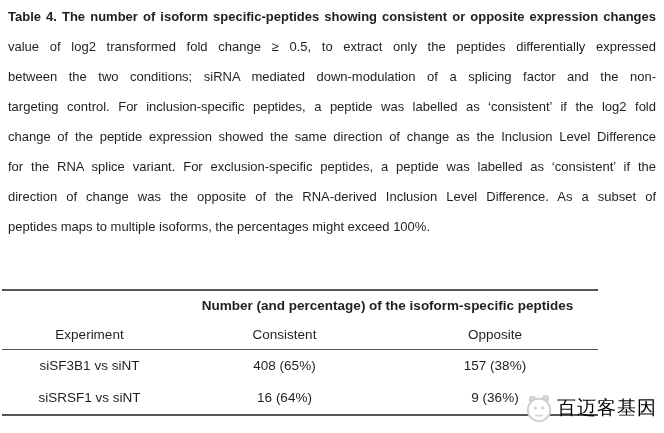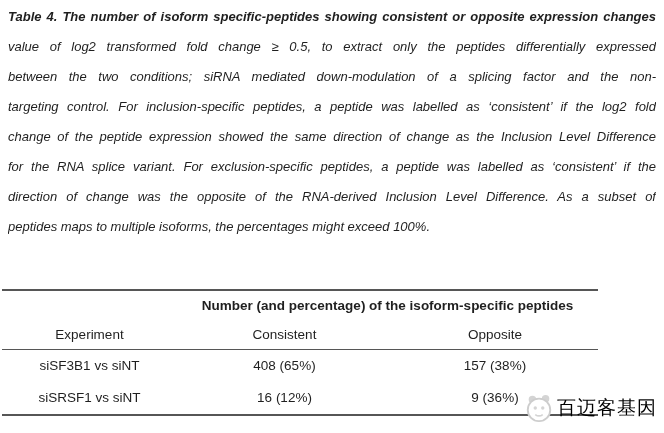--- a/index.html
+++ b/index.html
@@ -20,21 +20,20 @@
     width: 648px;
     font-size: 13px;
   }
   .cap-line {
     height: 30px;
     line-height: 30px;
     text-align: justify;
     text-align-last: justify;
     overflow: hidden;
     white-space: nowrap;
-    font-style: italic;
   }
   .cap-line.last {
     text-align-last: left;
   }
   .cap-bold { font-weight: bold; }
 
   
   .dtable {
     position: absolute;
     left: 2px;
@@ -129,21 +128,21 @@
     <div>Consistent</div>
     <div>Opposite</div>
   </div>
   <div class="body-row r1">
     <div>siSF3B1 vs siNT</div>
     <div>408 (65%)</div>
     <div>157 (38%)</div>
   </div>
   <div class="body-row r2">
     <div>siSRSF1 vs siNT</div>
-    <div>16 (12%)</div>
+    <div>16 (64%)</div>
     <div>9 (36%)</div>
   </div>
 </div>
 
 <div class="watermark">
   <span>
     <svg width="30" height="32" viewBox="0 0 32 34" fill="none">
       <circle cx="9" cy="8" r="4" fill="#d4d4d4"></circle>
       <circle cx="23" cy="7" r="4" fill="#d4d4d4"></circle>
       <circle cx="16" cy="19" r="12" stroke="#cdcdcd" stroke-width="2" fill="#ffffff"></circle>

